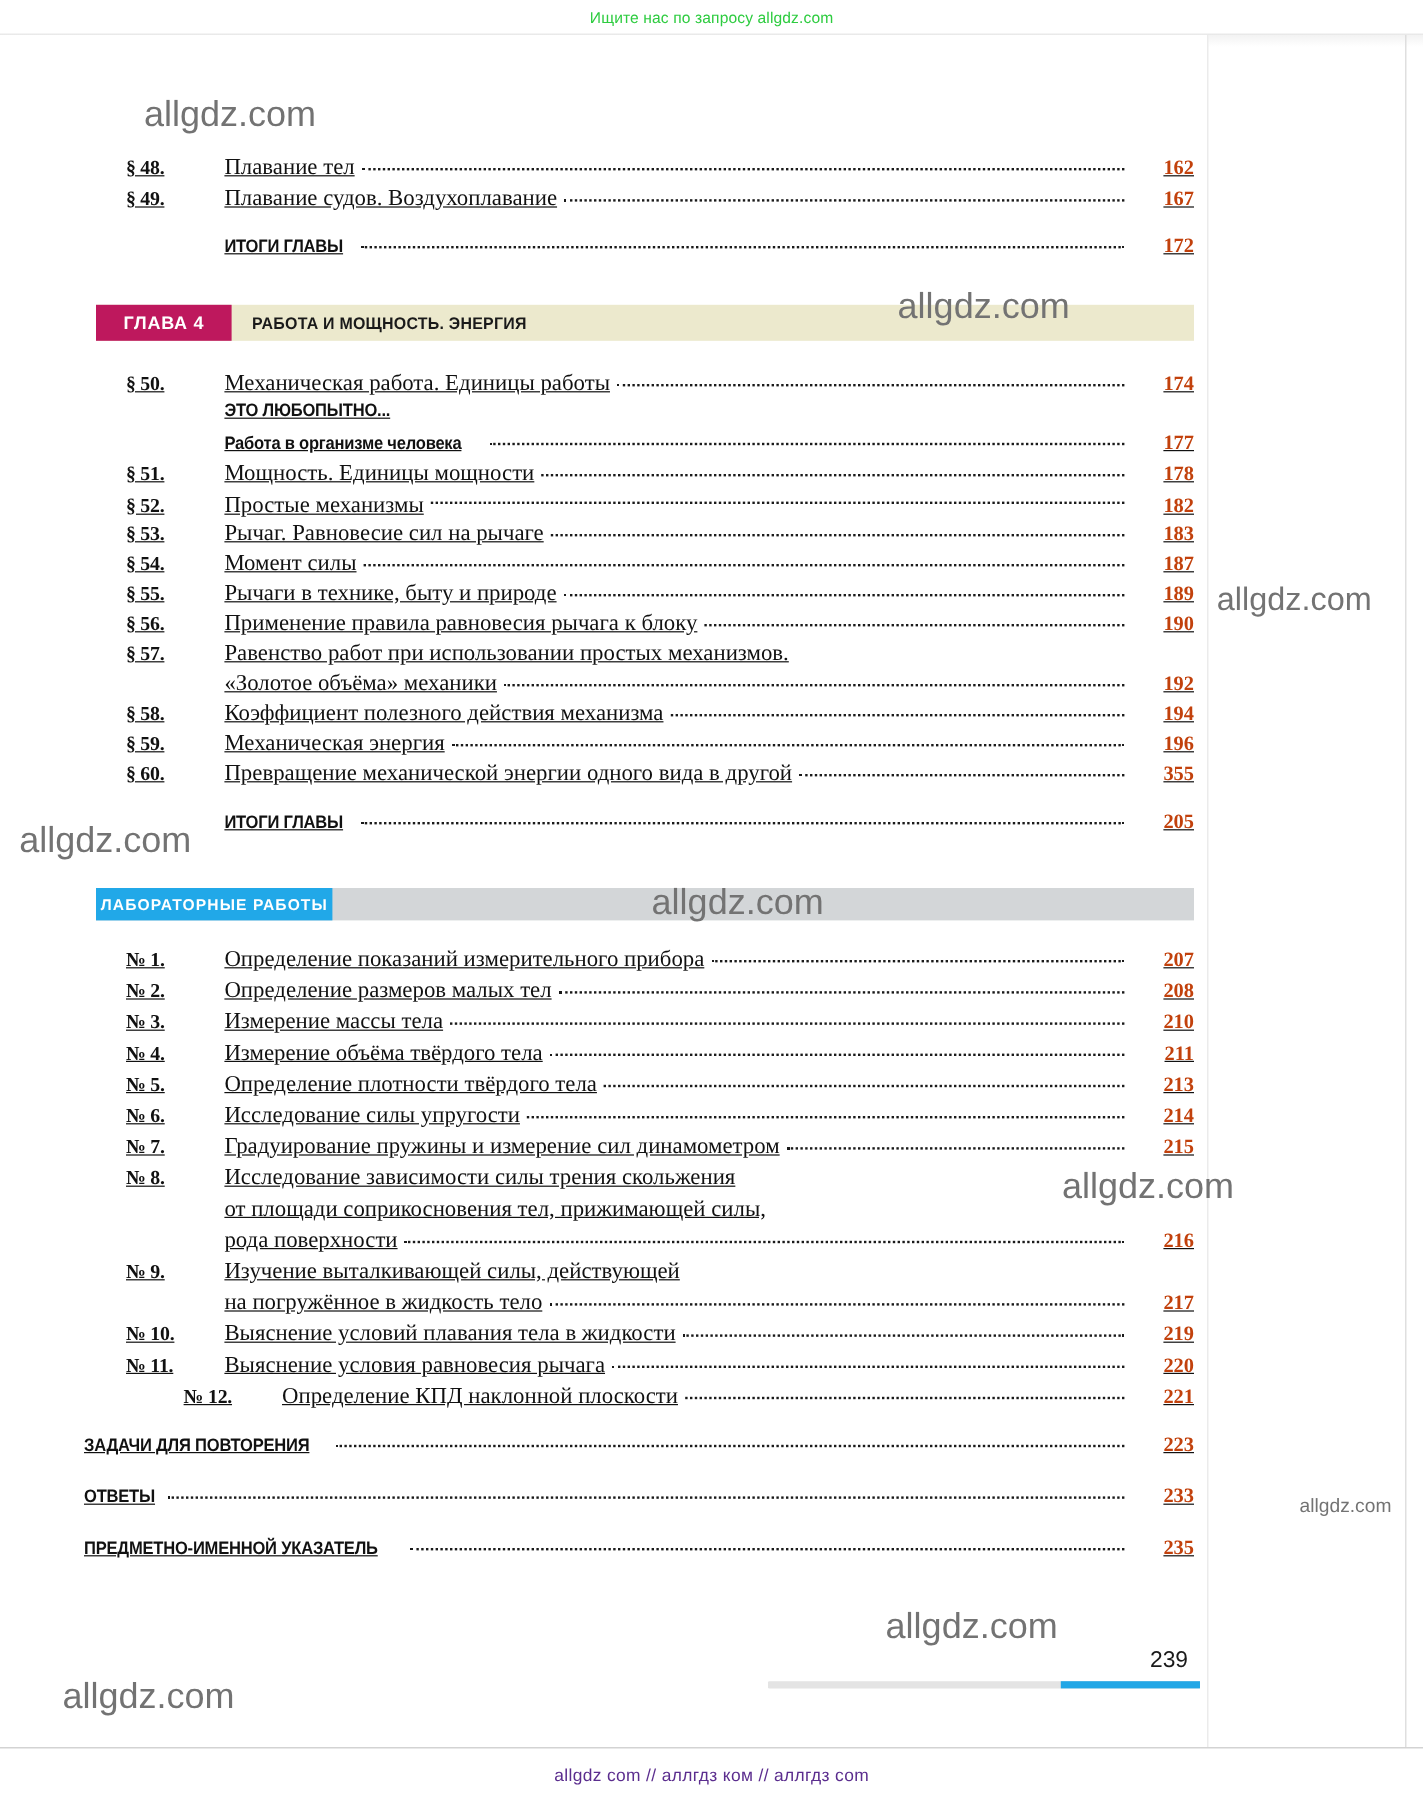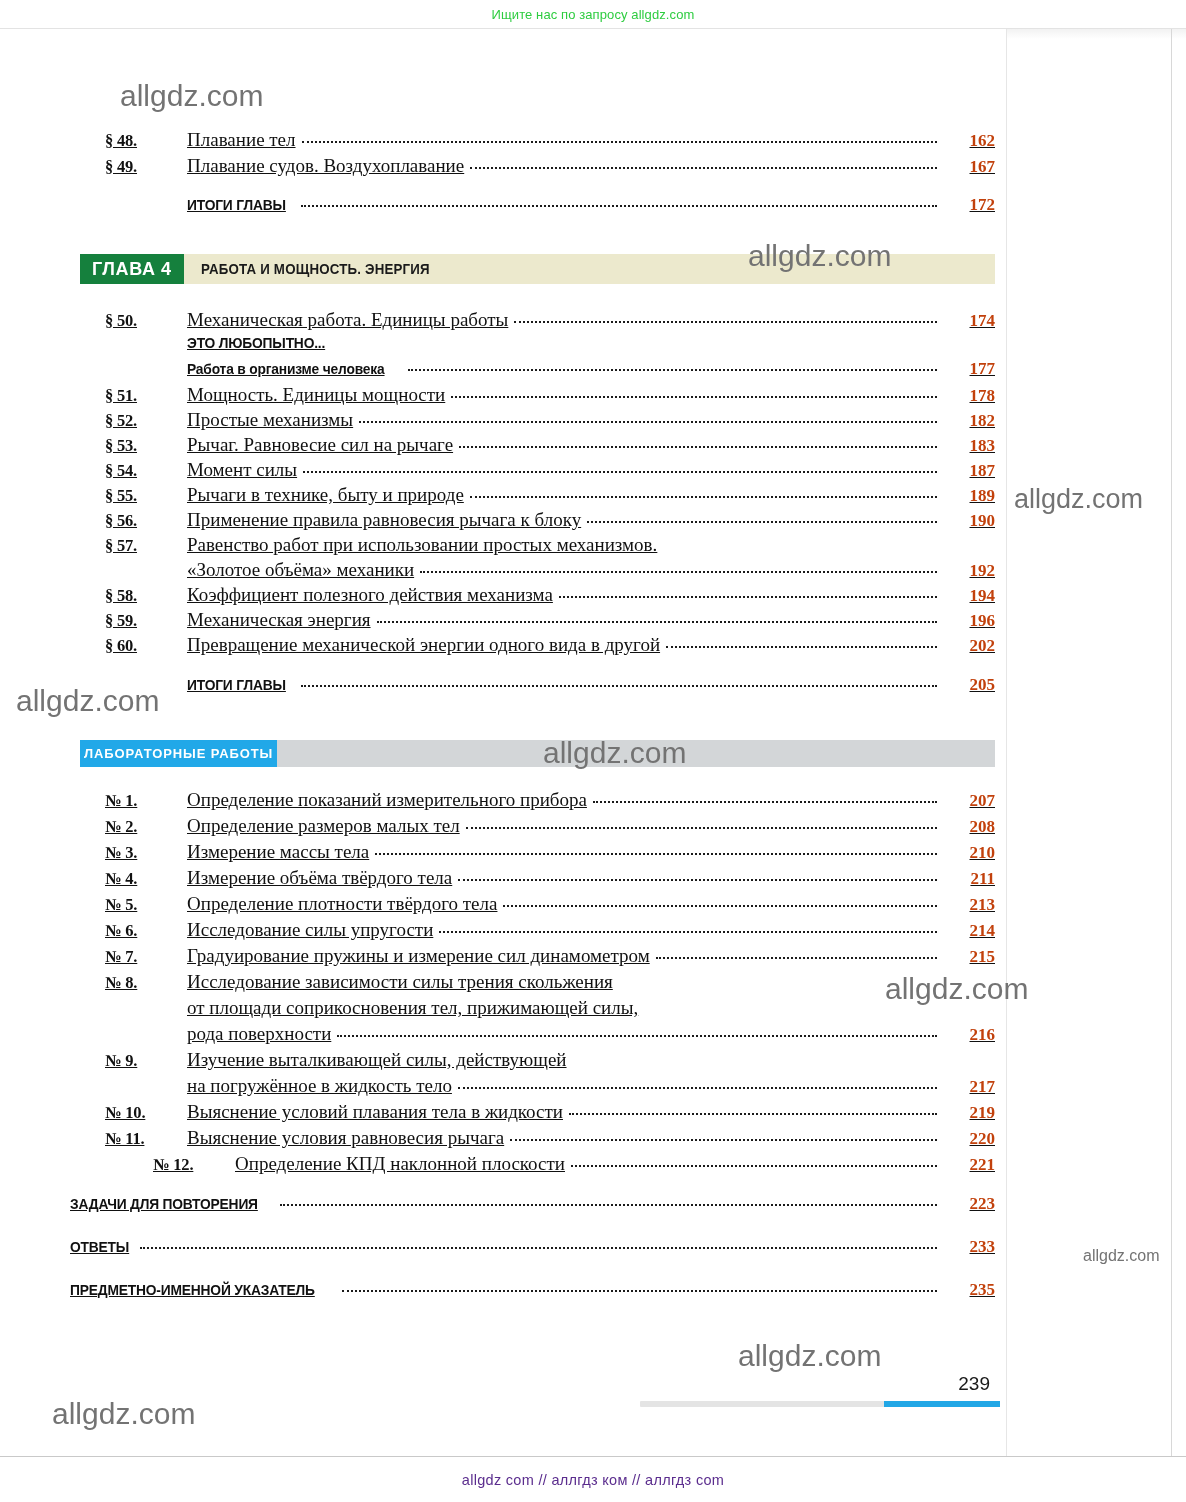--- a/index.html
+++ b/index.html
@@ -131,30 +131,30 @@
 
   
   .chapter-banner {
     position: absolute;
     display: flex;
     align-items: stretch;
     height: 30px;
     background: #ece9cd;
   }
   .chapter-tag {
-    background: #15803d;
+    background: #be185d;
     color: #ffffff;
     font-family: "Liberation Sans", sans-serif;
     font-weight: bold;
-    font-size: 18px;
+    font-size: 15px;
     letter-spacing: .6px;
     display: flex;
     align-items: center;
     justify-content: center;
-    padding: 0 12px;
+    padding: 0 23px;
     transform-origin: left center;
   }
   .chapter-name {
     color: #1a1a1a;
     font-family: "Liberation Sans", sans-serif;
     font-weight: bold;
     font-size: 14px;
     letter-spacing: .2px;
     display: flex;
     align-items: center;
@@ -296,21 +296,21 @@
             <span class="title">Работа в организме человека</span>
             <span class="leader"></span>
             <span class="page-no">177</span>
           </div>
           <div class="row" style="height: 25px;">
             <span class="num">§ 51.</span>
             <span class="title">Мощность. Единицы мощности</span>
             <span class="leader"></span>
             <span class="page-no">178</span>
           </div>
-          <div class="row" style="height: 25px;">
+          <div class="row" style="height: 25px; align-items: center;">
             <span class="num">§ 52.</span>
             <span class="title">Простые механизмы</span>
             <span class="leader"></span>
             <span class="page-no">182</span>
           </div>
           <div class="row" style="height: 25px;">
             <span class="num">§ 53.</span>
             <span class="title">Рычаг. Равновесие сил на рычаге</span>
             <span class="leader"></span>
             <span class="page-no">183</span>
@@ -354,21 +354,21 @@
           <div class="row" style="height: 25px;">
             <span class="num">§ 59.</span>
             <span class="title">Механическая энергия</span>
             <span class="leader"></span>
             <span class="page-no">196</span>
           </div>
           <div class="row" style="height: 25px;">
             <span class="num">§ 60.</span>
             <span class="title">Превращение механической энергии одного вида в другой</span>
             <span class="leader"></span>
-            <span class="page-no">202</span>
+            <span class="page-no">355</span>
           </div>
           <div class="row sans" style="height: 25px; margin-top: 16px;">
             <span class="num"></span>
             <span class="title">ИТОГИ ГЛАВЫ</span>
             <span class="leader"></span>
             <span class="page-no">205</span>
           </div>
         </div>
         <div class="lab-banner" style="left: 80px; top: 711px; width: 915px;">
           <div class="lab-tag">ЛАБОРАТОРНЫЕ РАБОТЫ</div>

